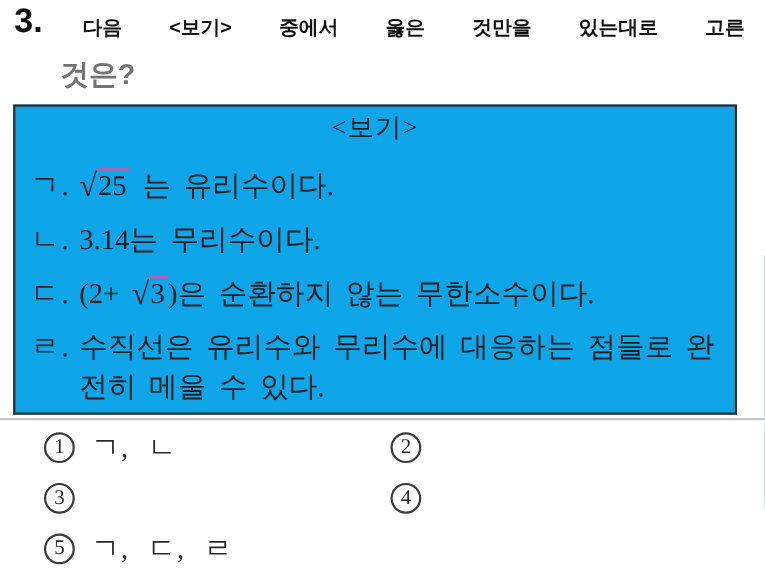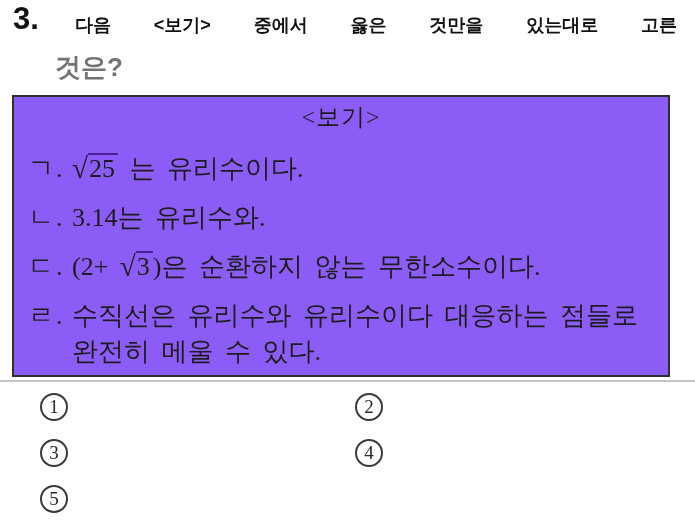--- a/index.html
+++ b/index.html
@@ -32,21 +32,21 @@
     font-family: "Liberation Sans", sans-serif;
     font-weight: 700; font-size: 26px; line-height: 34px;
     color: #737373;
   }
 
   
   .bogi-box {
     position: absolute; left: 12px; top: 95px;
     width: 658px; height: 282px;
     border: 2px solid #2e2e2e;
-    background: #8b5cf6;
+    background: #0ea5e9;
   }
   .bogi-title {
     margin-top: 6px;
     text-align: center;
     font-size: 24px; line-height: 28px;
     letter-spacing: 1px;
   }
   .bogi-items { padding: 0 12px 0 14px; }
   .item {
     display: flex;
@@ -65,21 +65,21 @@
 
   
   .sqrt { white-space: nowrap; display: inline-block; }
   .sqrt-sign {
     display: inline-block;
     font-size: 1.12em; line-height: 1;
     transform: translateY(1px);
   }
   .radicand {
     display: inline-block;
-    border-top: 2px solid #4c1d95;
+    border-top: 2px solid #ec4899;
     padding: 0 3px 0 1px;
     line-height: 1.05;
   }
 
   
   .divider {
     position: absolute; left: 0; top: 380px;
     width: 695px; height: 2px;
     background: #c6c6c6;
   }
@@ -124,53 +124,55 @@
   <div class="bogi-title">&lt;보기&gt;</div>
   <div class="bogi-items">
 
     <div class="item">
       <span class="item-label">ㄱ.</span>
       <span class="item-text"><span class="sqrt"><span class="sqrt-sign">√</span><span class="radicand">25</span></span><span> 는 유리수이다.</span></span>
     </div>
 
     <div class="item">
       <span class="item-label">ㄴ.</span>
-      <span class="item-text">3.14는 유리수와.</span>
+      <span class="item-text">3.14는 무리수이다.</span>
     </div>
 
     <div class="item">
       <span class="item-label">ㄷ.</span>
       <span class="item-text"><span>(2+ </span><span class="sqrt"><span class="sqrt-sign">√</span><span class="radicand">3</span></span><span>)은 순환하지 않는 무한소수이다.</span></span>
     </div>
 
     <div class="item">
       <span class="item-label">ㄹ.</span>
-      <span class="item-text">수직선은 유리수와 유리수이다 대응하는 점들로 완전히 메울 수 있다.</span>
+      <span class="item-text">수직선은 유리수와 무리수에 대응하는 점들로 완전히 메울 수 있다.</span>
     </div>
 
   </div>
 </div>
 
 <div class="divider"></div>
 
 <div class="choices">
 
   <div class="choice">
     <span class="choice-circle">1</span>
+    <span class="choice-text">ㄱ, ㄴ</span>
   </div>
 
   <div class="choice">
     <span class="choice-circle">2</span>
   </div>
 
   <div class="choice">
     <span class="choice-circle">3</span>
   </div>
 
   <div class="choice">
     <span class="choice-circle">4</span>
   </div>
 
   <div class="choice">
     <span class="choice-circle">5</span>
+    <span class="choice-text">ㄱ, ㄷ, ㄹ</span>
   </div>
 
 </div>
 
 </body></html>

